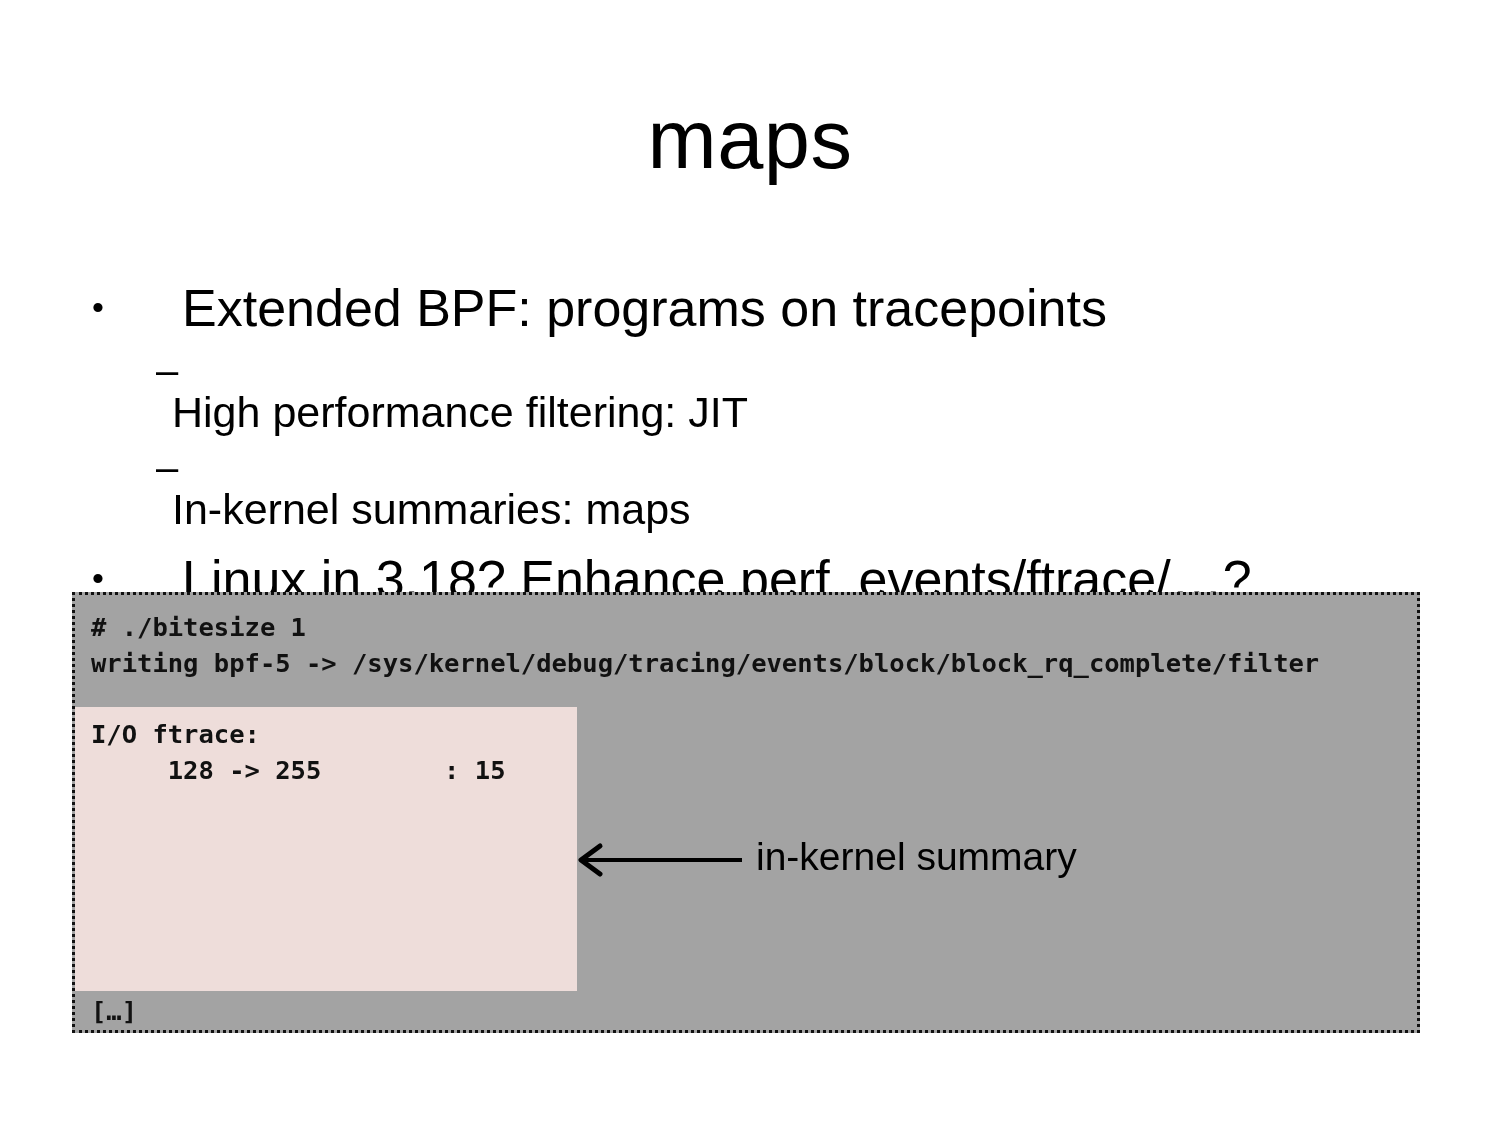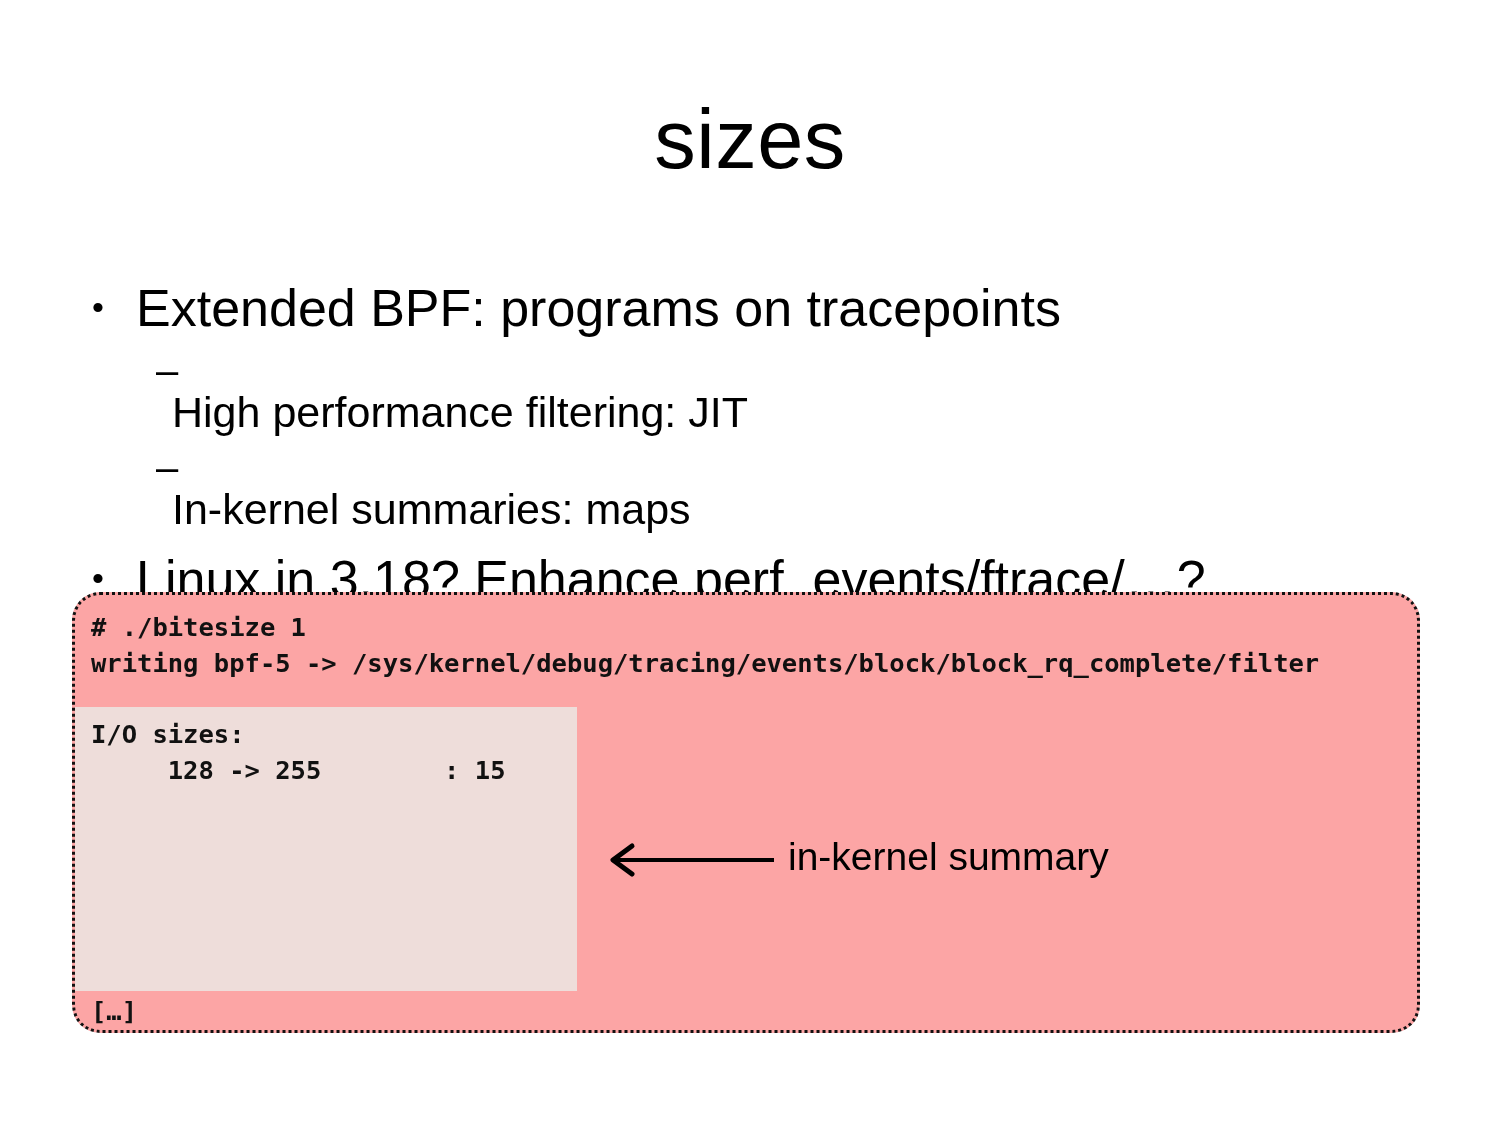--- a/index.html
+++ b/index.html
@@ -50,20 +50,21 @@
     flex: 0 0 58px;
     font-size: 34px;
     line-height: 1.72;
     text-align: left;
     padding-left: 14px;
     box-sizing: border-box;
   }
   .bullet-l1 .btext {
     flex: 1 1 auto;
     white-space: nowrap;
+    margin-left: 46px;
   }
 
   .bullet-l2 {
     display: flex;
     align-items: flex-start;
     font-size: 43px;
     line-height: 1.28;
     font-weight: 400;
     margin: 2px 0 2px 0;
   }
@@ -132,21 +133,21 @@
   }
   #term-tail {
     position: absolute;
     left: 16px;
     top: 398px;
   }
 
   
   #annotation {
     position: absolute;
-    left: 602px;
+    left: 570px;
     top: 832px;
     width: 560px;
     height: 56px;
   }
   #annotation-arrow {
     position: absolute;
     left: 0;
     top: 0;
   }
   #annotation-label {
@@ -155,21 +156,21 @@
     top: -3px;
     font-size: 39px;
     line-height: 56px;
     white-space: nowrap;
     color: #000;
   }
 </style>
 </head>
 <body>
 
-<div id="slide-title">sizes</div>
+<div id="slide-title">maps</div>
 
 <div id="bullet-list">
 
   <div class="bullet-l1">
     <span class="marker">•</span>
     <span class="btext">Extended BPF: programs on tracepoints</span>
   </div>
 
   <div class="sub-group">
     <div class="bullet-l2">
@@ -182,32 +183,32 @@
     </div>
   </div>
 
   <div class="bullet-l1">
     <span class="marker">•</span>
     <span class="btext">Linux in 3.18? Enhance perf_events/ftrace/…?</span>
   </div>
 
 </div>
 
-<div id="console-box" style="background: #fca5a5; border-color: rgb(17, 17, 17); border-radius: 28px;">
+<div id="console-box" style="background: #a3a3a3; border-color: rgb(17, 17, 17);">
   <div id="console-inner">
 
     <div id="term-head">
       <div class="term-line"># ./bitesize 1</div>
       <div class="term-line">writing bpf-5 -&gt; /sys/kernel/debug/tracing/events/block/block_rq_complete/filter</div>
     </div>
 
     <div id="term-highlight" style="background: rgb(238, 221, 218);"></div>
 
     <div id="term-highlight-text">
-      <div class="term-line">I/O sizes:</div>
+      <div class="term-line">I/O ftrace:</div>
       <div class="term-line">     128 -&gt; 255        : 15</div>
     </div>
 
     <div id="term-tail">
       <div class="term-line">[…]</div>
     </div>
 
   </div>
 </div>
 

